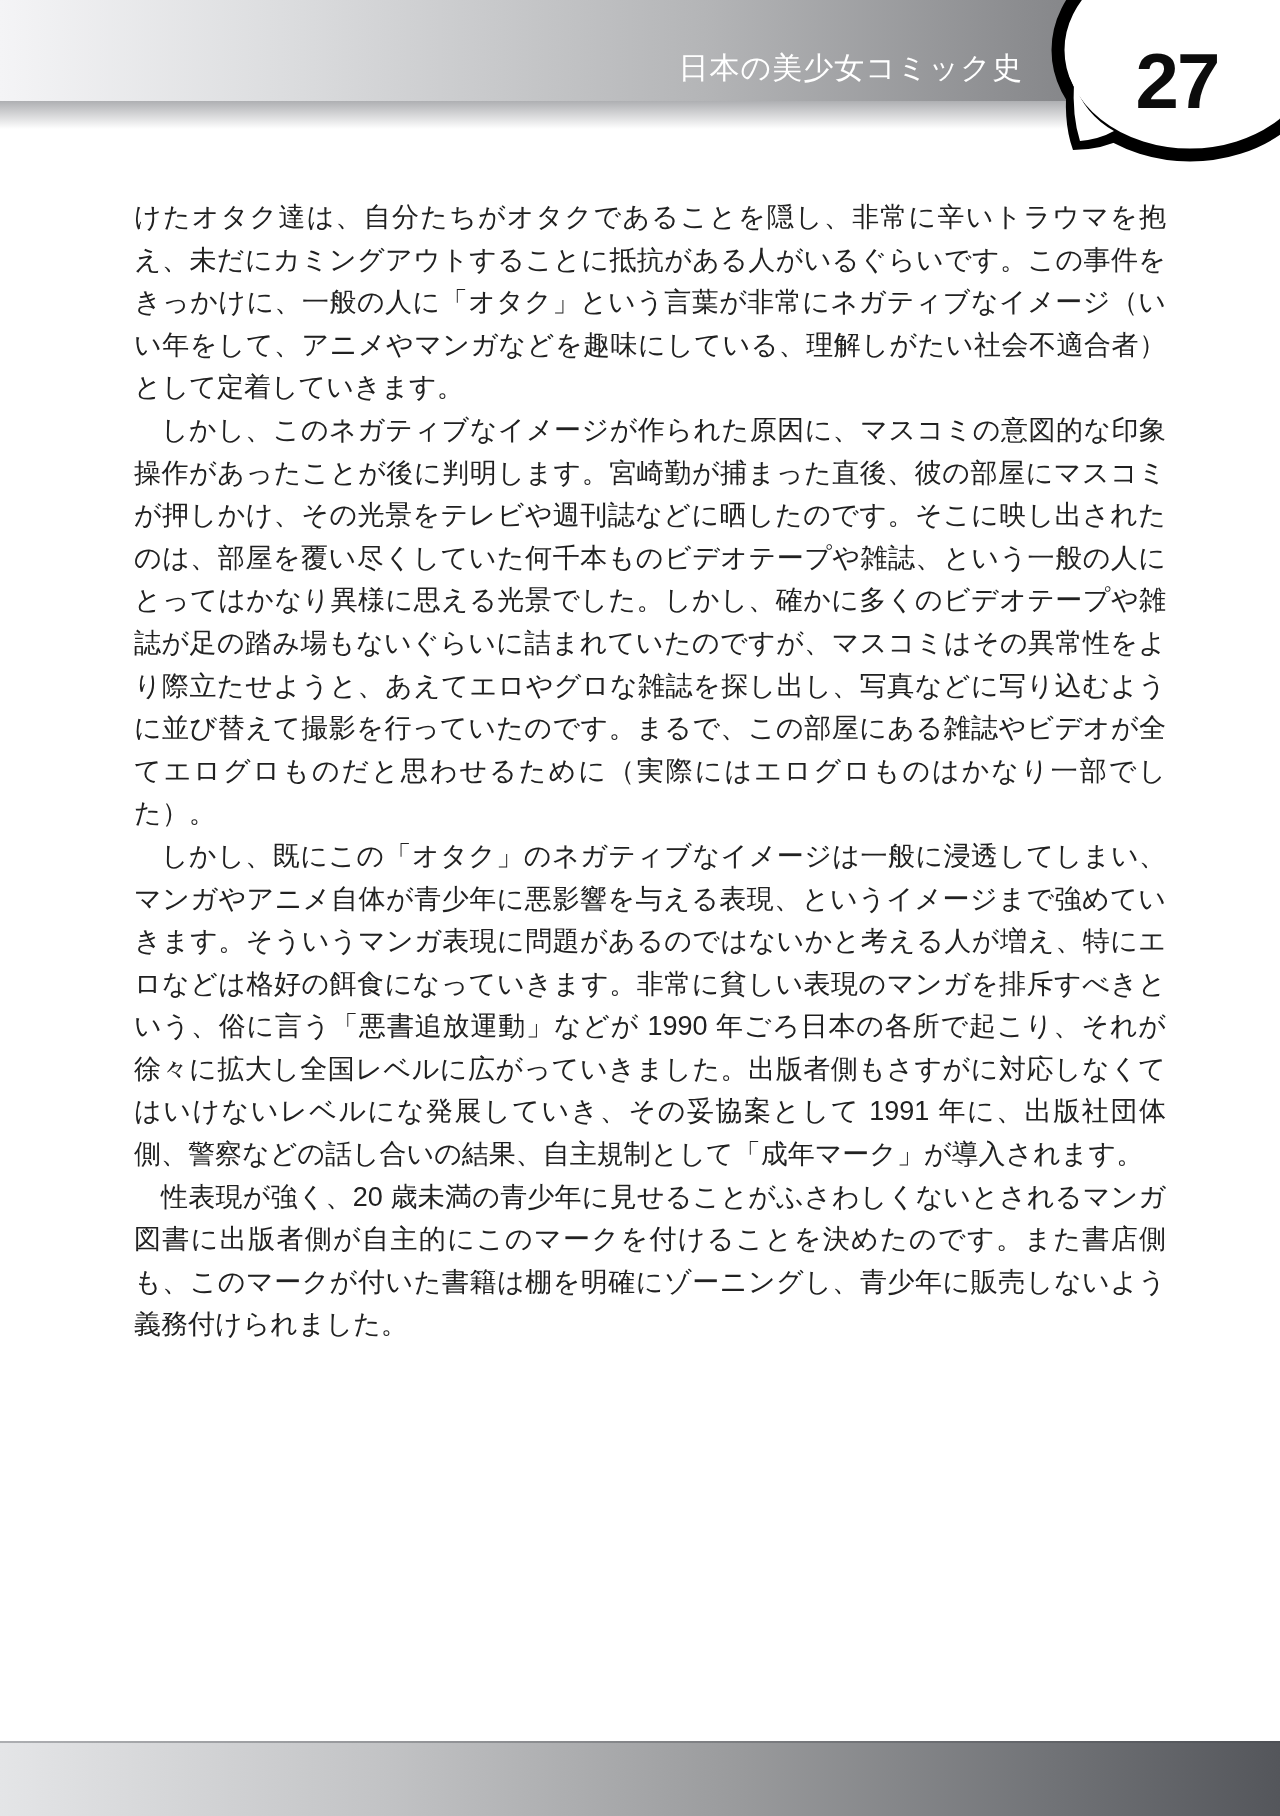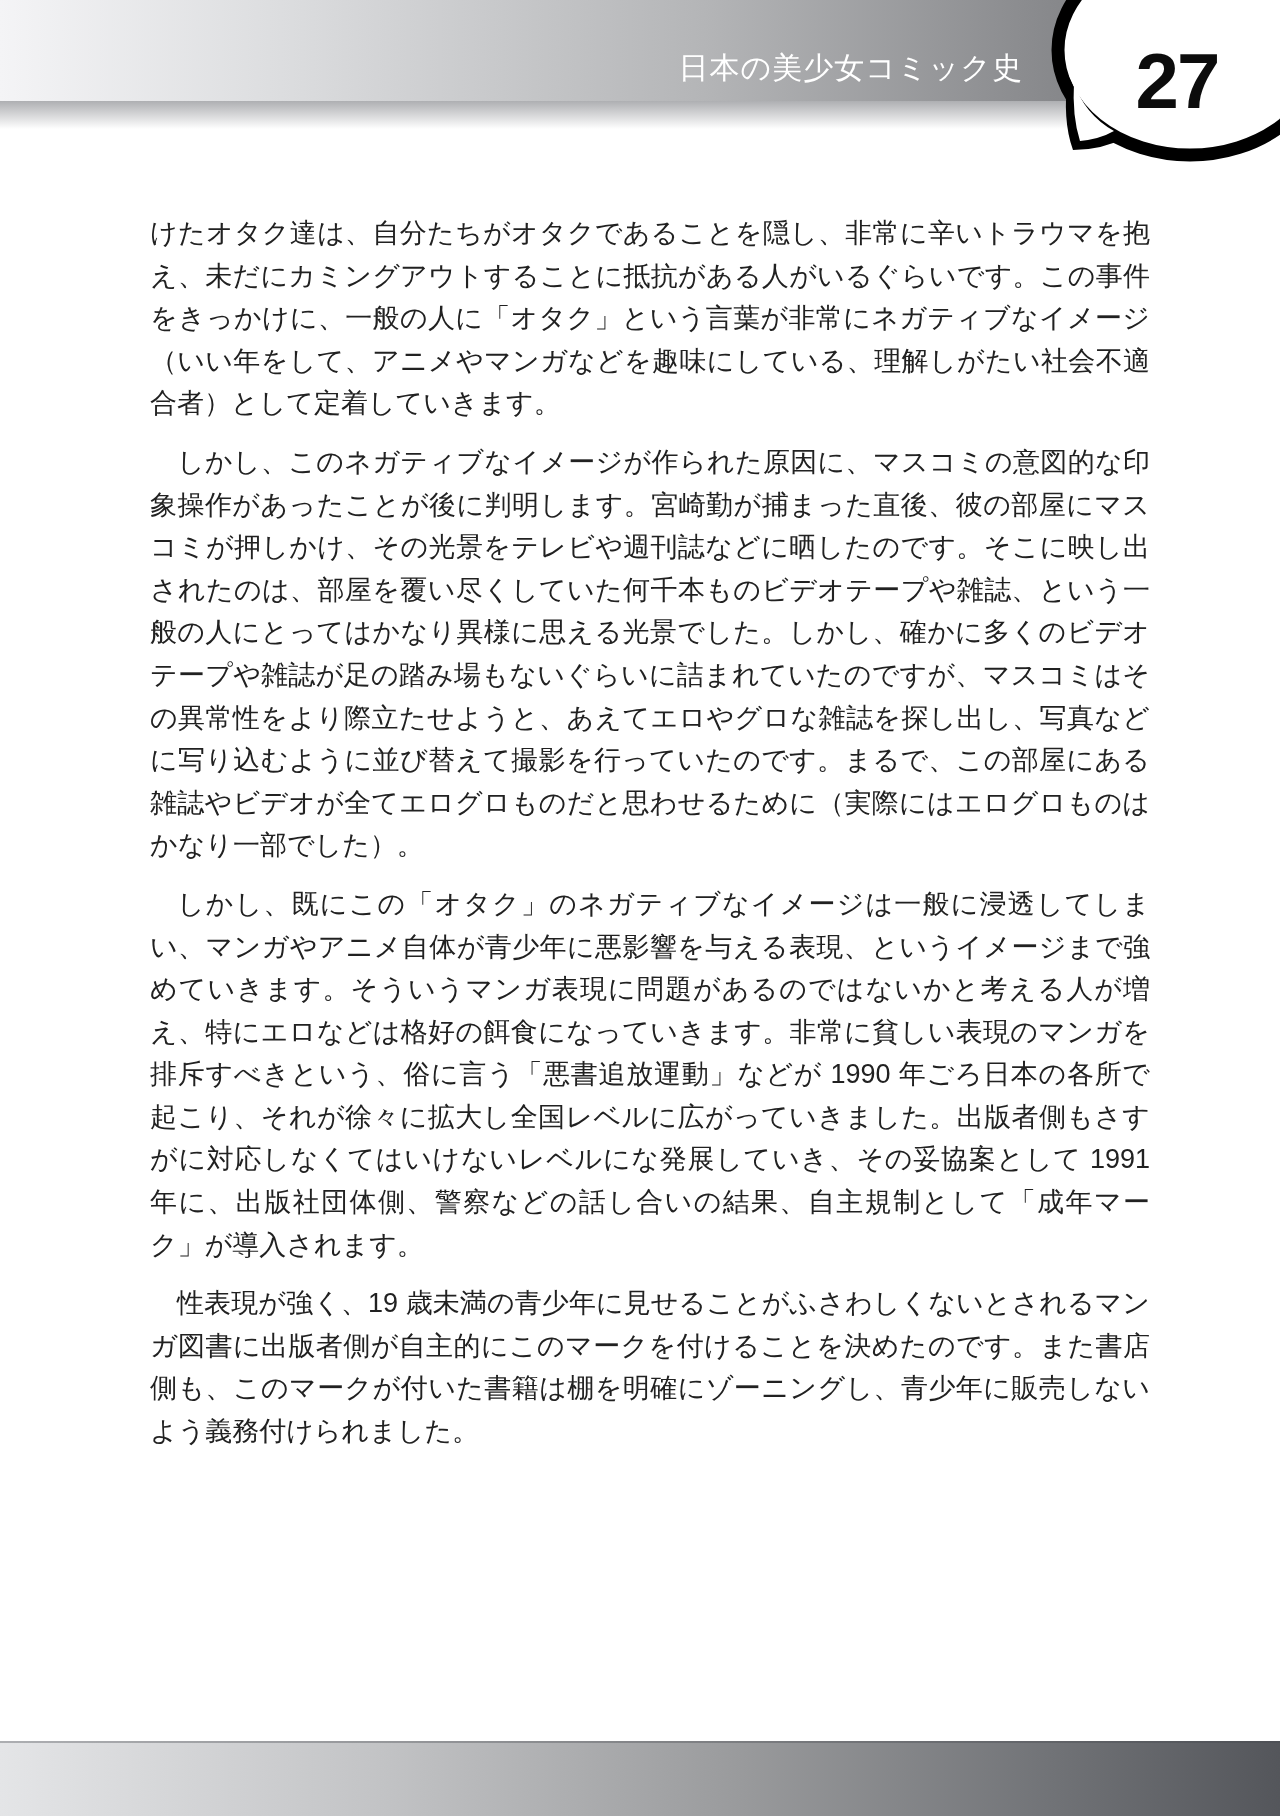--- a/index.html
+++ b/index.html
@@ -53,21 +53,21 @@
     position:absolute;
     top:196px;left:134px;
     width:1032px;
     font-size:27px;
     line-height:42.6px;
     color:#212121;
     text-align:justify;
     line-break:strict;
   }
   .body-text p{
-    margin:16px;
+    margin:0;
     text-indent:1em;
   }
   .body-text p.first{
     text-indent:0;
   }
 
   
   .footer-bar{
     position:absolute;top:1741px;left:0;
     width:1280px;height:75px;
@@ -91,18 +91,18 @@
     <ellipse cx="150" cy="50" rx="132" ry="105" fill="#ffffff" stroke="#000000" stroke-width="13"></ellipse>
     <path d="M 28 75 Q 22 120 33 150 Q 62 150 84 138 Q 48 120 28 75 Z" fill="#000000"></path>
     <path d="M 34 82 Q 32 116 40 141 Q 60 139 74 131 Q 44 114 34 82 Z" fill="#ffffff"></path>
     <text x="137" y="108" text-anchor="middle">27</text>
   </svg>
 
   <main class="body-text">
     <p class="first">けたオタク達は、自分たちがオタクであることを隠し、非常に辛いトラウマを抱え、未だにカミングアウトすることに抵抗がある人がいるぐらいです。この事件をきっかけに、一般の人に「オタク」という言葉が非常にネガティブなイメージ（いい年をして、アニメやマンガなどを趣味にしている、理解しがたい社会不適合者）として定着していきます。</p>
     <p>しかし、このネガティブなイメージが作られた原因に、マスコミの意図的な印象操作があったことが後に判明します。宮崎勤が捕まった直後、彼の部屋にマスコミが押しかけ、その光景をテレビや週刊誌などに晒したのです。そこに映し出されたのは、部屋を覆い尽くしていた何千本ものビデオテープや雑誌、という一般の人にとってはかなり異様に思える光景でした。しかし、確かに多くのビデオテープや雑誌が足の踏み場もないぐらいに詰まれていたのですが、マスコミはその異常性をより際立たせようと、あえてエロやグロな雑誌を探し出し、写真などに写り込むように並び替えて撮影を行っていたのです。まるで、この部屋にある雑誌やビデオが全てエログロものだと思わせるために（実際にはエログロものはかなり一部でした）。</p>
     <p>しかし、既にこの「オタク」のネガティブなイメージは一般に浸透してしまい、マンガやアニメ自体が青少年に悪影響を与える表現、というイメージまで強めていきます。そういうマンガ表現に問題があるのではないかと考える人が増え、特にエロなどは格好の餌食になっていきます。非常に貧しい表現のマンガを排斥すべきという、俗に言う「悪書追放運動」などが 1990 年ごろ日本の各所で起こり、それが徐々に拡大し全国レベルに広がっていきました。出版者側もさすがに対応しなくてはいけないレベルにな発展していき、その妥協案として 1991 年に、出版社団体側、警察などの話し合いの結果、自主規制として「成年マーク」が導入されます。</p>
-    <p>性表現が強く、19 歳未満の青少年に見せることがふさわしくないとされるマンガ図書に出版者側が自主的にこのマークを付けることを決めたのです。また書店側も、このマークが付いた書籍は棚を明確にゾーニングし、青少年に販売しないよう義務付けられました。</p>
+    <p>性表現が強く、20 歳未満の青少年に見せることがふさわしくないとされるマンガ図書に出版者側が自主的にこのマークを付けることを決めたのです。また書店側も、このマークが付いた書籍は棚を明確にゾーニングし、青少年に販売しないよう義務付けられました。</p>
   </main>
 
   <footer class="footer-bar"></footer>
 
 </div>
 
 </body></html>

